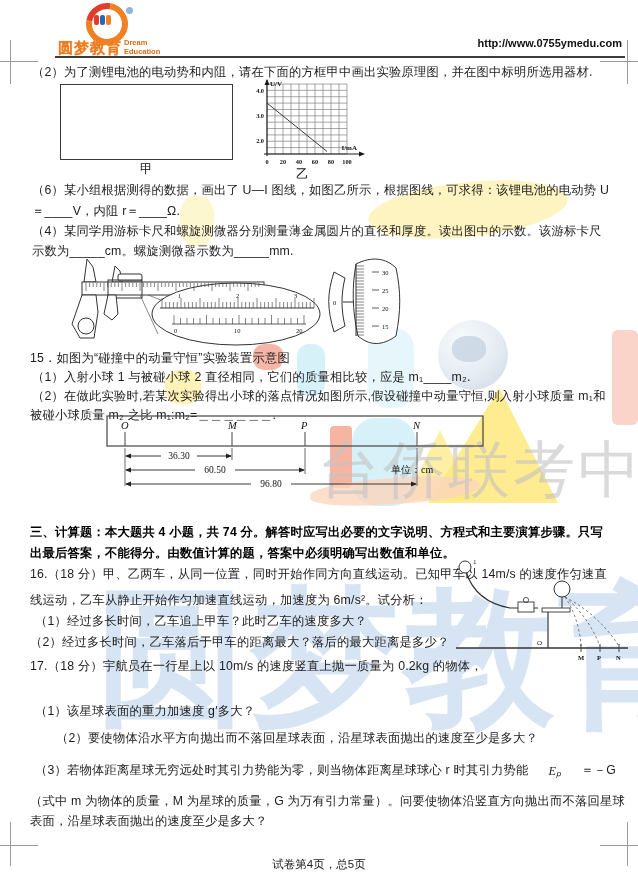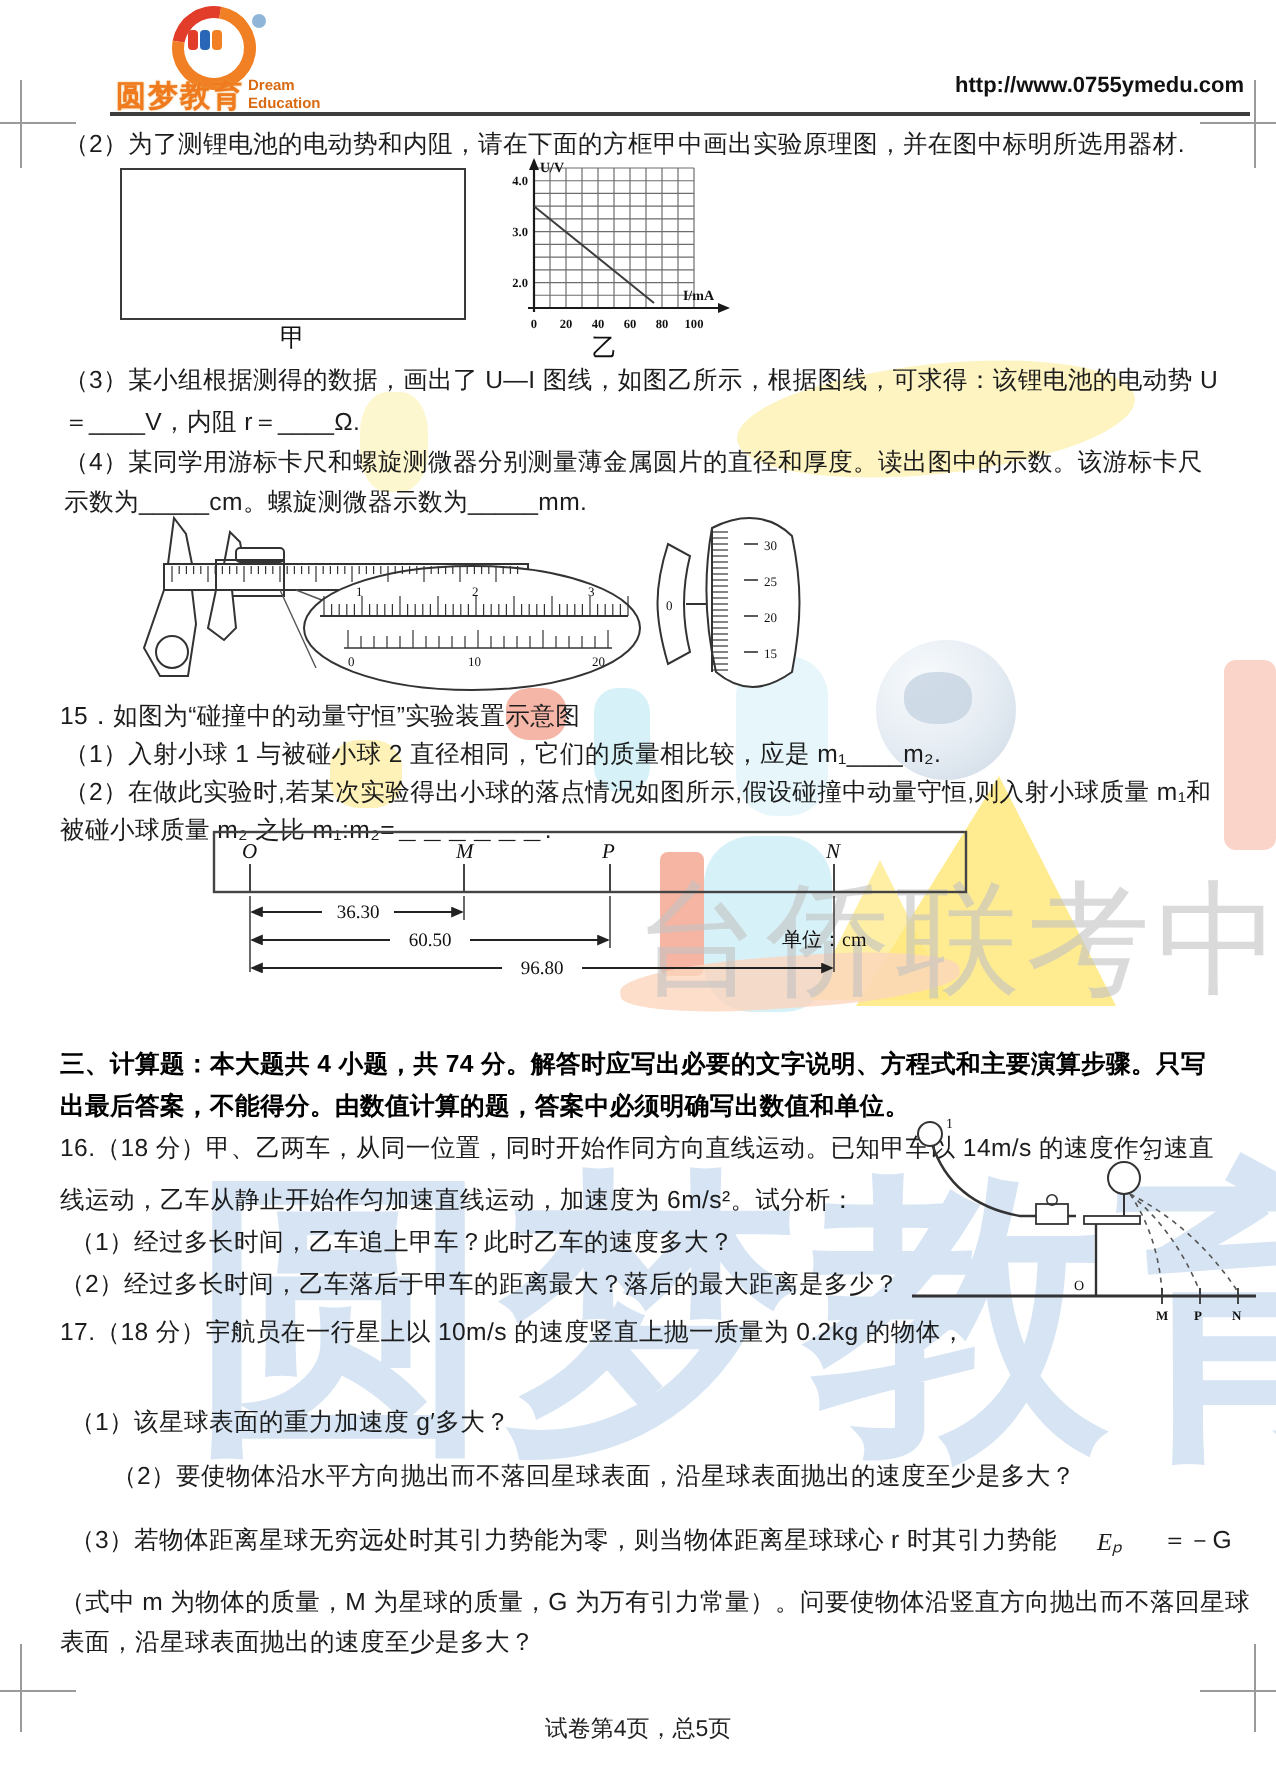--- a/index.html
+++ b/index.html
@@ -126,21 +126,21 @@
       <text x="88" y="86" font-size="6.3" text-anchor="middle" fill="#111" font-weight="bold" font-family="Liberation Sans, sans-serif">80</text>
       <text x="104" y="86" font-size="6.3" text-anchor="middle" fill="#111" font-weight="bold" font-family="Liberation Sans, sans-serif">100</text>
       <text x="21" y="65.47272727272727" font-size="6.3" text-anchor="end" fill="#111" font-weight="bold" font-family="Liberation Sans, sans-serif">2.0</text>
       <text x="21" y="40.01818181818182" font-size="6.3" text-anchor="end" fill="#111" font-weight="bold" font-family="Liberation Sans, sans-serif">3.0</text>
       <text x="21" y="14.563636363636366" font-size="6.3" text-anchor="end" fill="#111" font-weight="bold" font-family="Liberation Sans, sans-serif">4.0</text>
       <text x="27" y="8" font-size="7" font-weight="bold" fill="#111" font-family="Liberation Sans, sans-serif">U/V</text>
       <text x="114" y="72" font-size="7" font-weight="bold" text-anchor="end" fill="#111" font-family="Liberation Sans, sans-serif">I/mA</text>
     </svg>
   <div class="figlabel" style="left:296px;top:166px;">乙</div>
 
-  <div class="line" style="left:32px;top:182px;">（3）某小组根据测得的数据，画出了 U—I 图线，如图乙所示，根据图线，可求得：该锂电池的电动势 U</div>
+  <div class="line" style="left:32px;top:182px;">（6）某小组根据测得的数据，画出了 U—I 图线，如图乙所示，根据图线，可求得：该锂电池的电动势 U</div>
   <div class="line" style="left:32px;top:203px;">＝____V，内阻 r＝____Ω.</div>
   <div class="line" style="left:32px;top:223px;">（4）某同学用游标卡尺和螺旋测微器分别测量薄金属圆片的直径和厚度。读出图中的示数。该游标卡尺</div>
   <div class="line" style="left:32px;top:243px;">示数为_____cm。螺旋测微器示数为_____mm.</div>
 
   <svg id="fig-caliper" style="left:60px;top:252px;" width="262" height="96" viewBox="0 0 262 96">
     <path d="M24,30 L27,7 L33,15 L36,30 Z" fill="#fff" stroke="#333" stroke-width="1"></path>
     <path d="M52,30 L55,14 L60,19 L62,30 Z" fill="#fff" stroke="#333" stroke-width="1"></path>
     <rect x="22" y="30" width="182" height="13" fill="#fff" stroke="#333" stroke-width="1"></rect>
     <rect x="58" y="22" width="24" height="7" rx="2" fill="#fff" stroke="#333" stroke-width="1"></rect>
     <rect x="48" y="28" width="34" height="18" fill="none" stroke="#333" stroke-width="1"></rect>

